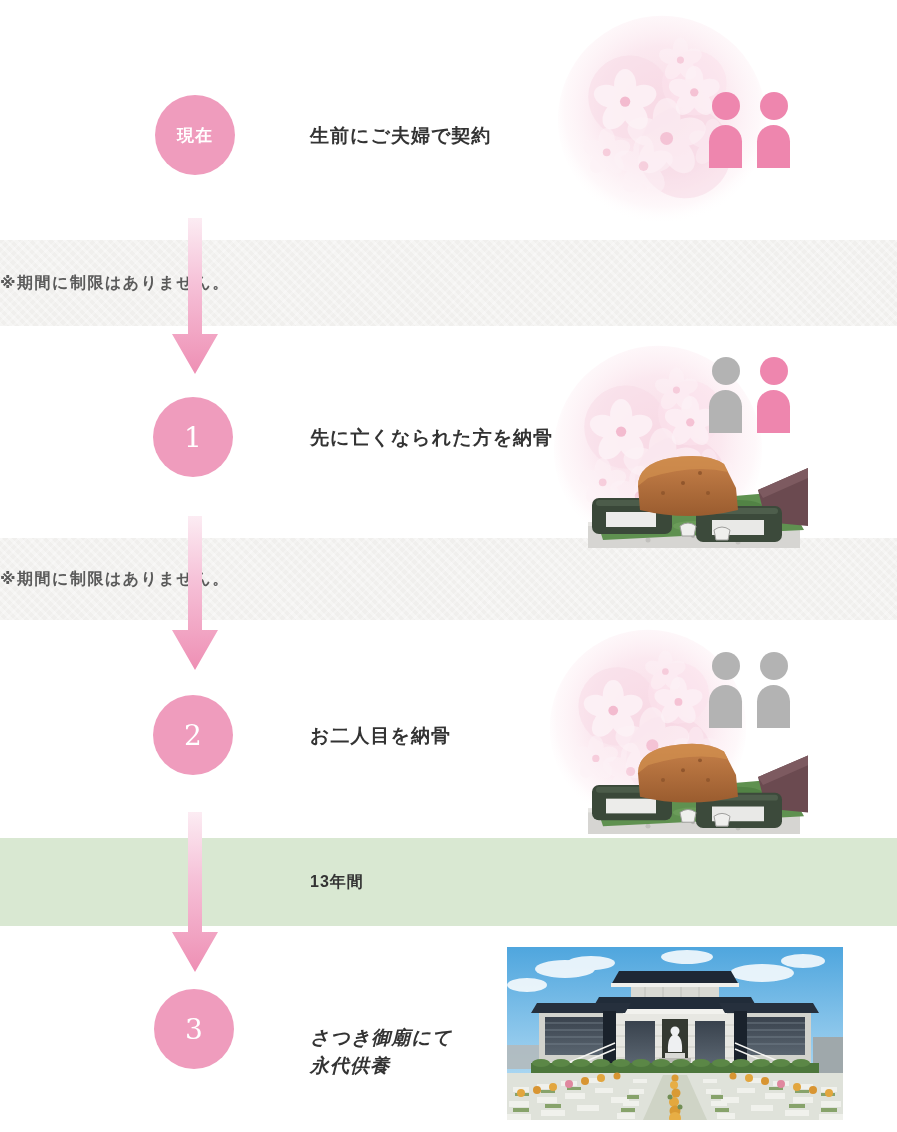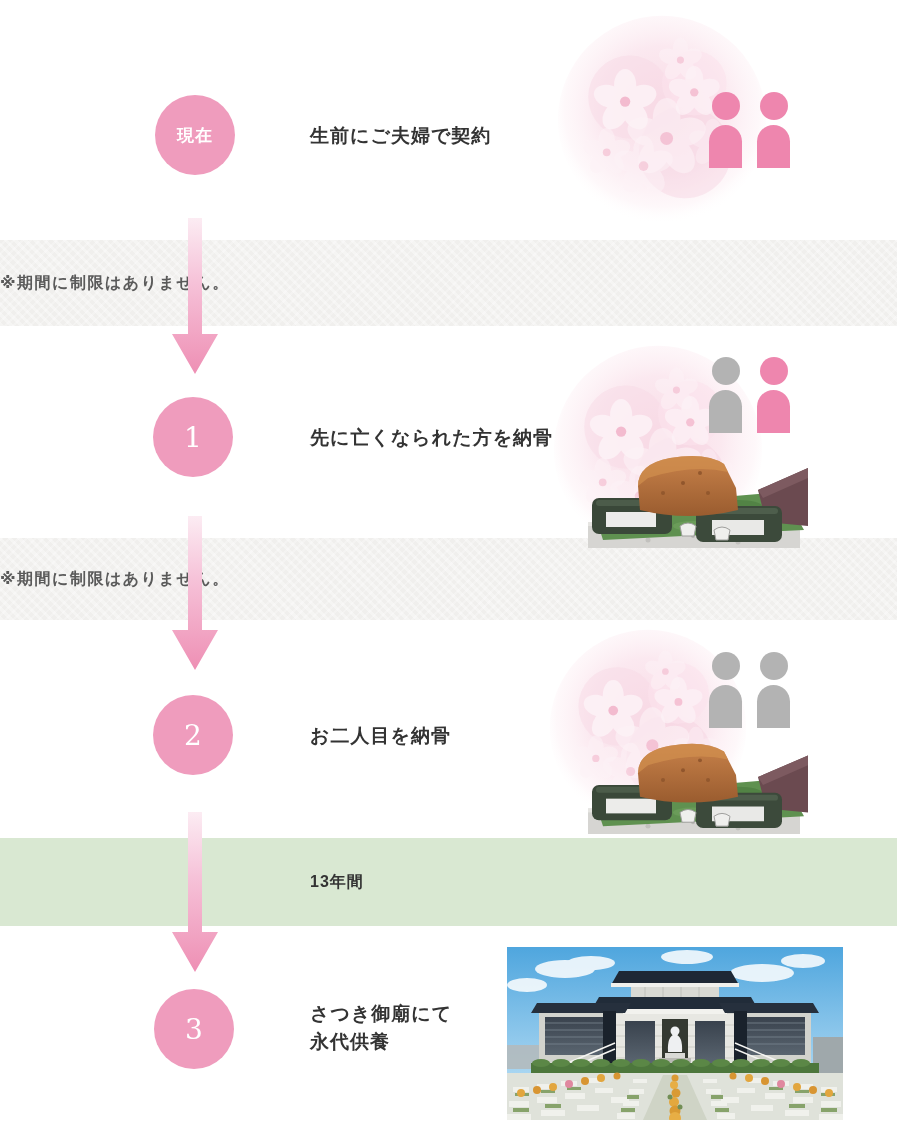--- a/index.html
+++ b/index.html
@@ -184,21 +184,21 @@
   <div class="badge" style="left:153px;top:695px;">
     <span class="num">2</span>
   </div>
   <div class="badge" style="left:154px;top:989px;">
     <span class="num">3</span>
   </div>
 
   <div class="step-label" style="top:424px;">先に亡くなられた方を納骨</div>
   <div class="step-label" style="top:122px;">生前にご夫婦で契約</div>
   <div class="step-label" style="top:722px;">お二人目を納骨</div>
-  <div class="step-label" style="top:1000px;">
+  <div class="step-label" style="top:1024px;font-style:italic;">
     <div>さつき御廟にて</div>
     <div>永代供養</div>
   </div>
 
   <svg class="sakura" style="left:556px;top:14px;width:212px;height:212px;" viewBox="0 0 230 230">
       <use href="#sym-sakura"></use>
     </svg>
   <svg class="sakura" style="left:552px;top:344px;width:212px;height:212px;" viewBox="0 0 230 230">
       <use href="#sym-sakura"></use>
     </svg>

